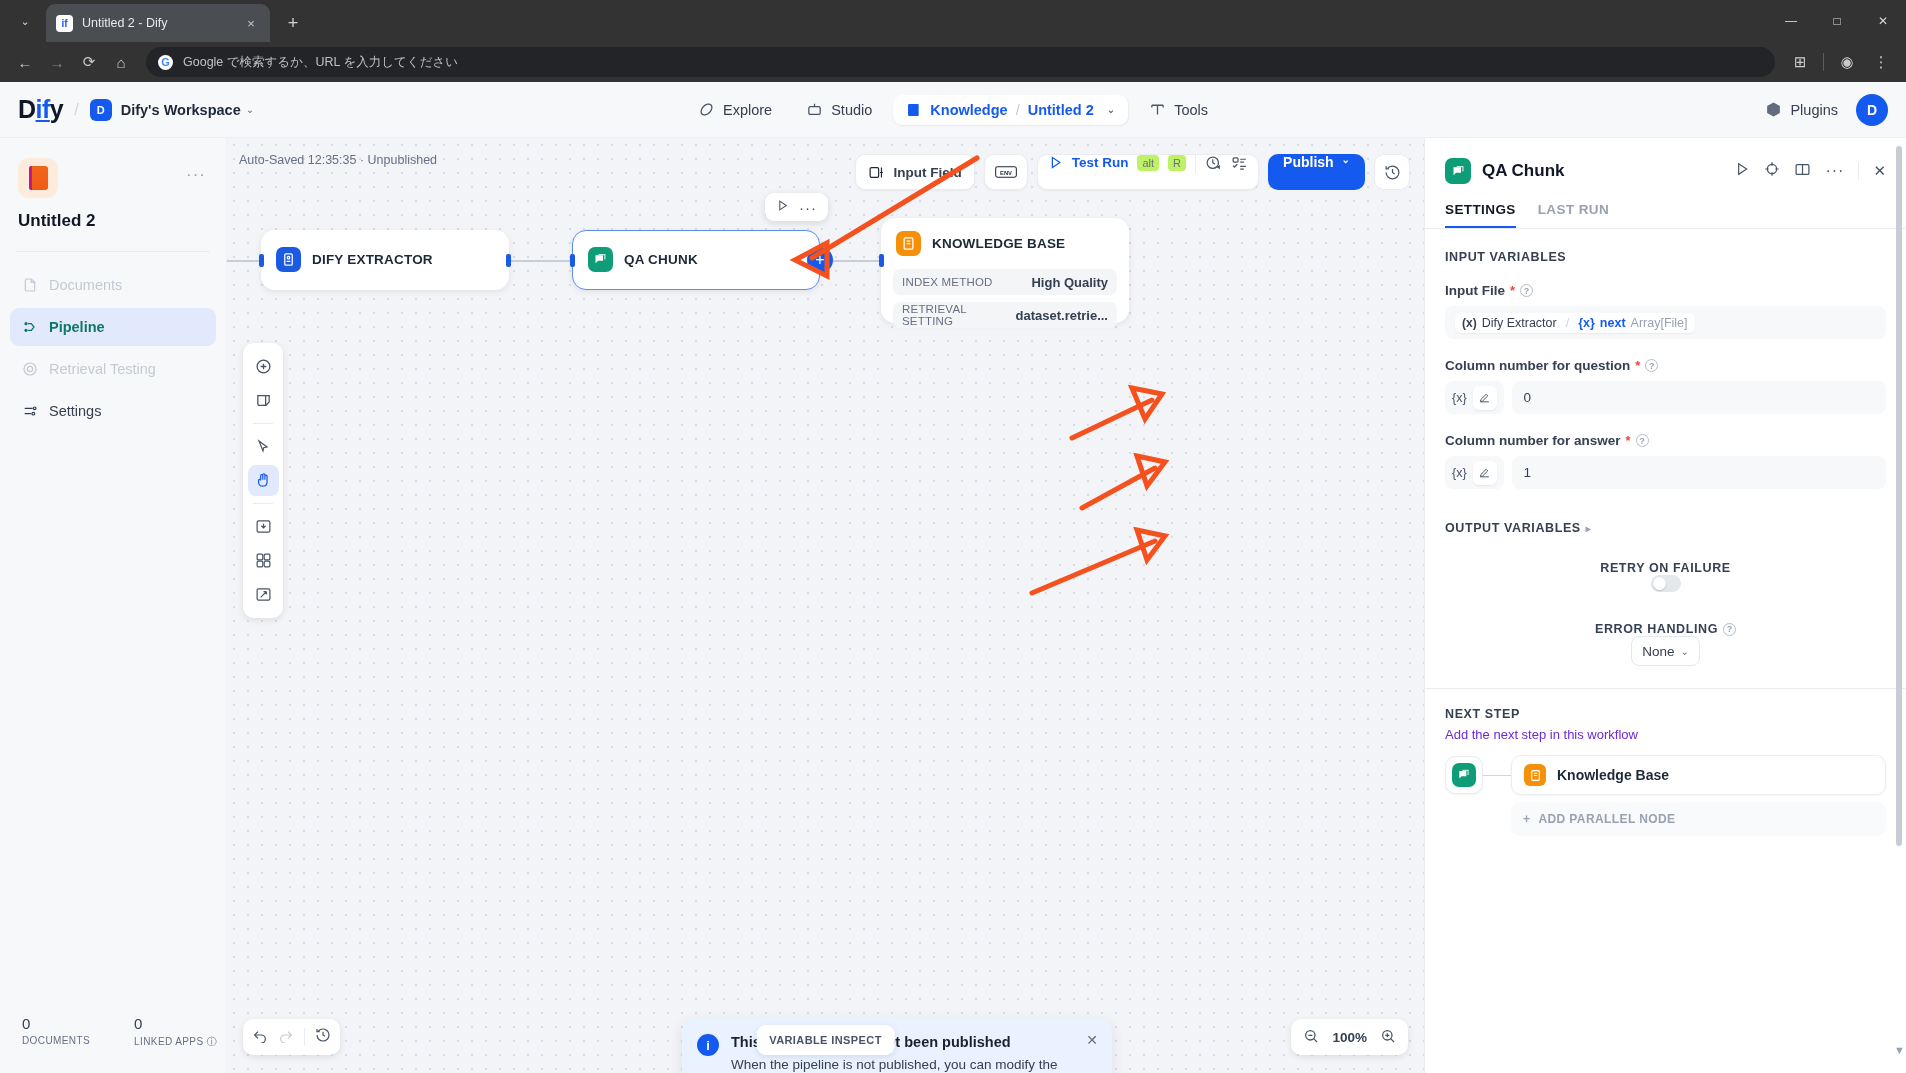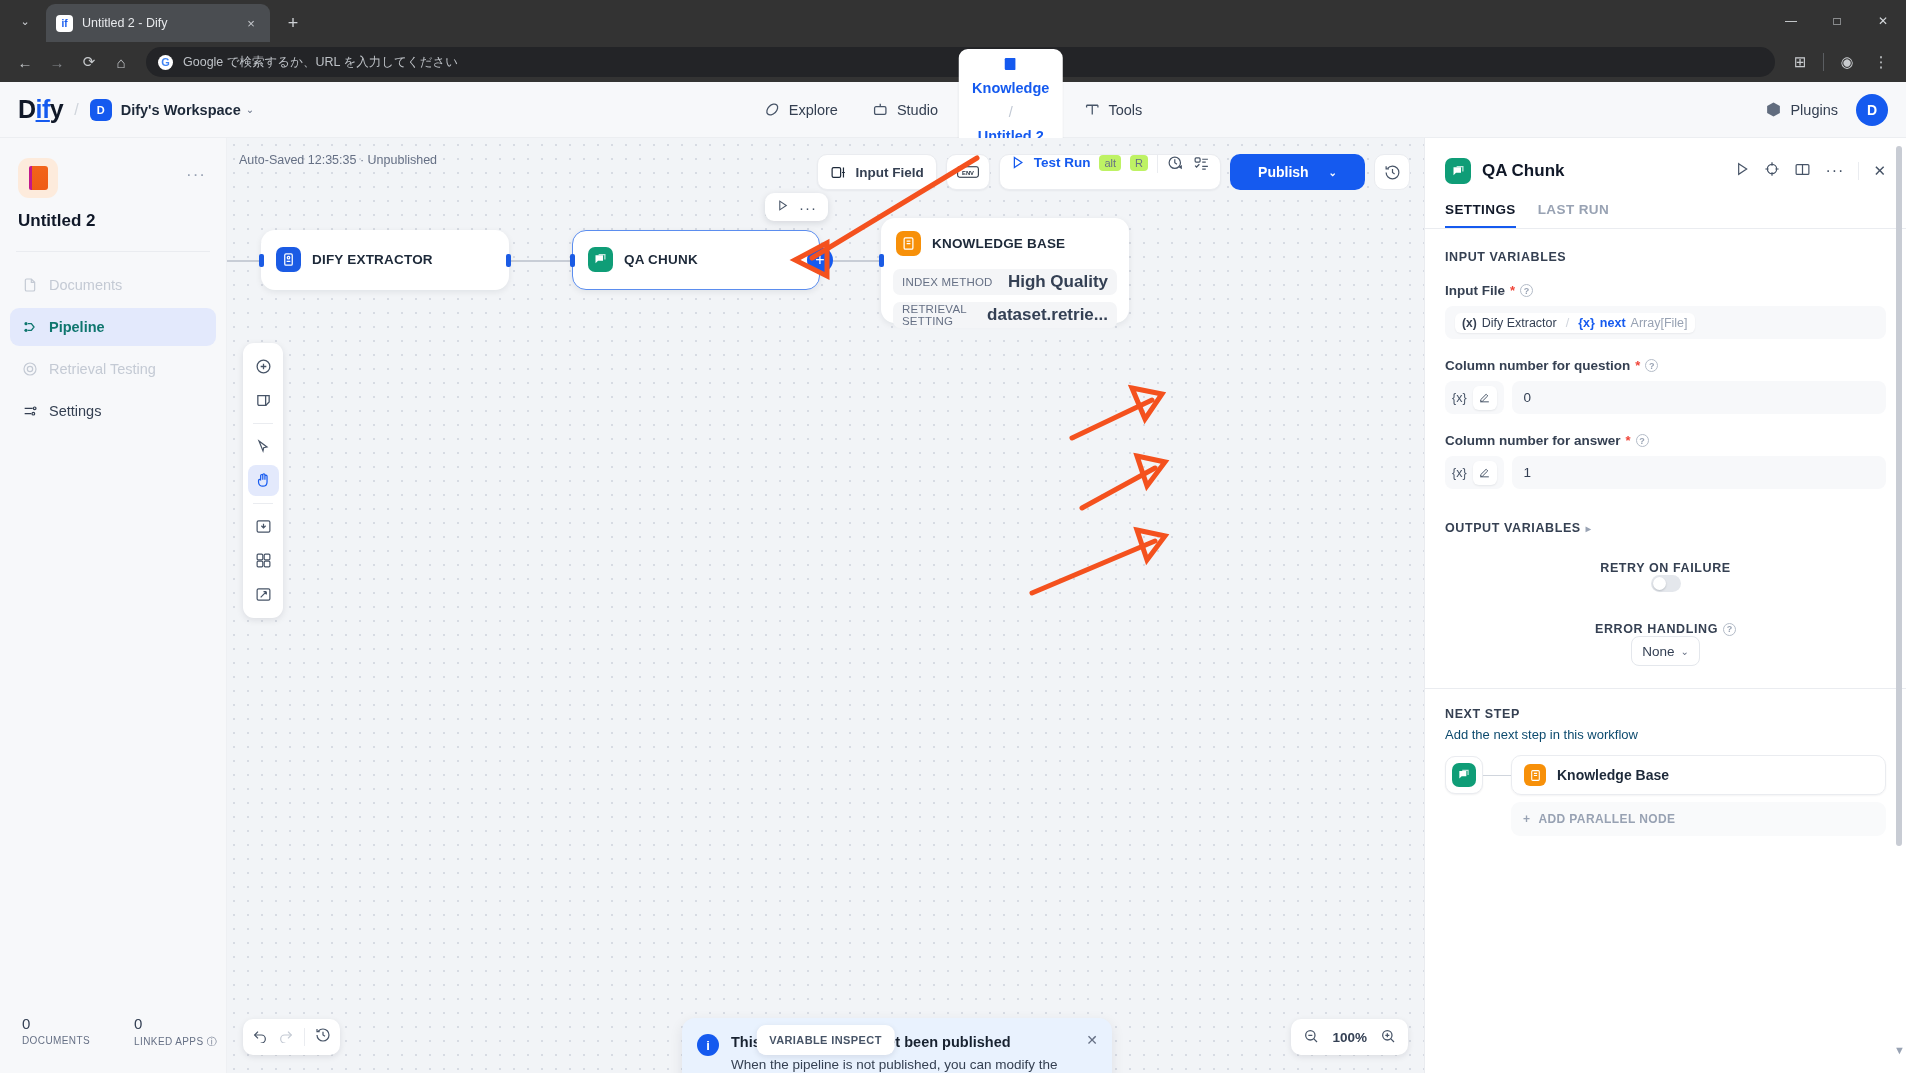--- a/index.html
+++ b/index.html
@@ -56,21 +56,21 @@
   .brand { font-size: 25px; font-weight: 700; color: #101828; letter-spacing: -0.5px; }
   .brand .ify { color: #155aef; text-decoration: underline; text-underline-offset: 2px; }
   .hdr-slash { color: #d0d5dc; margin: 0 11px; font-size: 16px; }
   .ws-badge { width: 22px; height: 22px; border-radius: 6px; background: #155aef; color: #fff;
               font-size: 11px; font-weight: 700; display:flex; align-items:center; justify-content:center; }
   .ws-name { font-size: 14.5px; color: #1d2939; font-weight: 600; margin-left: 9px; }
   .caret { font-size: 10px; color: #667085; margin-left: 5px; }
 
   .hdr-nav { position: absolute; left: 50%; transform: translateX(-50%); display: flex; align-items: center; gap: 8px; }
   .hdr-nav-item { display:flex; align-items:center; gap: 8px; padding: 7px 13px; border-radius: 9px; font-size: 14.5px; color: #354052; font-weight: 500; }
-  .hdr-nav-item.active { background: #ffffff; color: #155aef; box-shadow: 0 1px 2px rgba(16,24,40,.07); font-weight: 600; flex-direction: column; }
+  .hdr-nav-item.active { background: #ffffff; color: #155aef; box-shadow: 0 1px 2px rgba(16,24,40,.07); font-weight: 600; }
   .hdr-nav-item .sub { color: #155aef; font-weight: 600; }
   .hdr-nav-item .sep { color: #c2c9d4; font-weight: 400; }
 
   .hdr-right { margin-left: auto; display: flex; align-items: center; gap: 18px; }
   .plugins { display:flex; align-items:center; gap: 8px; font-size: 14.5px; color: #354052; font-weight: 500; }
   .avatar { width: 32px; height: 32px; border-radius: 50%; background: #155aef; color:#fff; font-weight:700;
             font-size: 14px; display:flex; align-items:center; justify-content:center; }
 
   
   .body-wrap { display: flex; height: 935px; }
@@ -104,34 +104,34 @@
   .tool-pill { background: #fff; border: 1px solid #eaecf0; border-radius: 10px; height: 36px;
                display:flex; align-items:center; padding: 0 12px; gap: 8px; font-size: 13.5px;
                color: #354052; font-weight: 600; box-shadow: 0 1px 2px rgba(16,24,40,.05); }
   .tool-pill.sq { padding: 0 10px; }
   .run-group { background:#fff; border:1px solid #eaecf0; border-radius: 10px; height:36px;
                display:flex; align-items:flex-start; padding: 0 10px; gap: 9px; box-shadow: 0 1px 2px rgba(16,24,40,.05); }
   .run-lbl { color: #155aef; font-size: 13.5px; font-weight: 600; }
   .kbd { background: #bef264; border-radius: 4px; padding: 2px 5px; font-size: 11px; color: #667085; }
   .vdiv { width: 1px; height: 18px; background: #eaecf0; }
   .publish-btn { background: #155aef; color: #fff; height: 36px; border-radius: 10px;
-                 display:flex; align-items:center; padding: 0 28px; gap: 20px; font-size: 14px; font-weight: 600; }
+                 display:flex; align-items:flex-start; padding: 0 15px; gap: 8px; font-size: 14px; font-weight: 600; }
   .hist-btn { background:#fff; border:1px solid #eaecf0; border-radius:10px; width:36px; height:36px;
               display:flex; align-items:center; justify-content:center; color:#475467; }
 
   
   .node { position: absolute; background: #fff; border-radius: 14px; box-shadow: 0 2px 6px rgba(16,24,40,.08); }
   .node-head { display:flex; align-items:center; gap: 11px; padding: 13px 15px; }
   .node-ico { width: 25px; height: 25px; border-radius: 7px; display:flex; align-items:center; justify-content:center; color:#fff; }
   .node-title { font-size: 13.5px; font-weight: 700; color: #1d2939; letter-spacing: .2px; }
   .node.selected { border: 1.5px solid #5b8def; }
   .node-row { margin: 0 12px 7px 12px; background:#f4f5f7; border-radius: 7px; height: 26px;
               display:flex; align-items:center; justify-content:space-between; padding: 0 9px; }
   .node-row .k { font-size: 11.5px; color: #667085; letter-spacing: .2px; }
-  .node-row .v { font-size: 17px; color: #344054; font-weight: 600; }
+  .node-row .v { font-size: 13px; color: #344054; font-weight: 600; }
   .port { position:absolute; width: 5px; height: 13px; border-radius: 2px; background: #1b5be4; }
   .edge { position:absolute; height: 2px; background: #c8cdd6; }
   .plus-btn { position:absolute; width: 26px; height: 26px; border-radius:50%; background:#155aef;
               color:#fff; display:flex; align-items:center; justify-content:center; font-size: 16px; }
   .node-toolbar { position:absolute; background:#fff; border-radius: 9px; box-shadow: 0 2px 7px rgba(16,24,40,.13);
                   height: 28px; display:flex; align-items:center; gap: 10px; padding: 0 11px; }
 
   
   .rail { position:absolute; left: 16px; top: 205px; width: 40px; background:#fff; border-radius: 11px;
           box-shadow: 0 2px 7px rgba(16,24,40,.1); display:flex; flex-direction: column;
@@ -198,21 +198,21 @@
   .num-input { flex: 1; height: 33px; background:#f7f8fa; border-radius: 8px; display:flex;
                align-items:center; padding: 0 12px; font-size: 13.5px; color: #344054; }
   .row-between { display:flex; align-items:center; justify-content:space-between; margin-top: 26px; flex-direction: column; }
   .toggle { width: 30px; height: 17px; border-radius: 9px; background:#e4e7ec; position:relative; }
   .toggle::after { content:''; position:absolute; left:2px; top:2px; width:13px; height:13px;
                    border-radius:50%; background:#fff; box-shadow: 0 1px 2px rgba(16,24,40,.2); }
   .select-btn { border: 1px solid #e4e7ec; border-radius: 8px; height: 30px; display:flex;
                 align-items:center; gap: 6px; padding: 0 10px; font-size: 13.5px; color: #344054; font-weight: 500; }
   .panel-sep { height: 1px; background:#eaecf0; margin: 22px -20px 0 -20px; }
   .next-title { font-size: 12.5px; font-weight: 700; color: #354052; letter-spacing: .6px; margin-top: 18px; }
-  .next-sub { font-size: 13px; color: #0c4a6e; margin-top: 6px; }
+  .next-sub { font-size: 13px; color: #6d28d9; margin-top: 6px; }
   .next-row { display:flex; align-items:center; margin-top: 13px; }
   .next-ico-wrap { width: 38px; height: 38px; border-radius: 10px; background:#fff; border:1px solid #eaecf0;
                    display:flex; align-items:center; justify-content:center; box-shadow: 0 1px 2px rgba(16,24,40,.06); }
   .next-line { width: 28px; height: 1px; background:#d0d5dd; }
   .next-card { flex:1; height: 40px; border:1px solid #eaecf0; border-radius: 10px; display:flex;
                align-items:center; gap: 11px; padding: 0 12px; box-shadow: 0 1px 2px rgba(16,24,40,.05); }
   .next-card-ico { width: 22px; height: 22px; border-radius: 6px; background:#f79009;
                    display:flex; align-items:center; justify-content:center; color:#fff; }
   .next-card-lbl { font-size: 14px; font-weight: 600; color: #1d2939; }
   .add-parallel { margin: 7px 0 0 66px; height: 34px; background:#f9fafb; border-radius: 9px;

